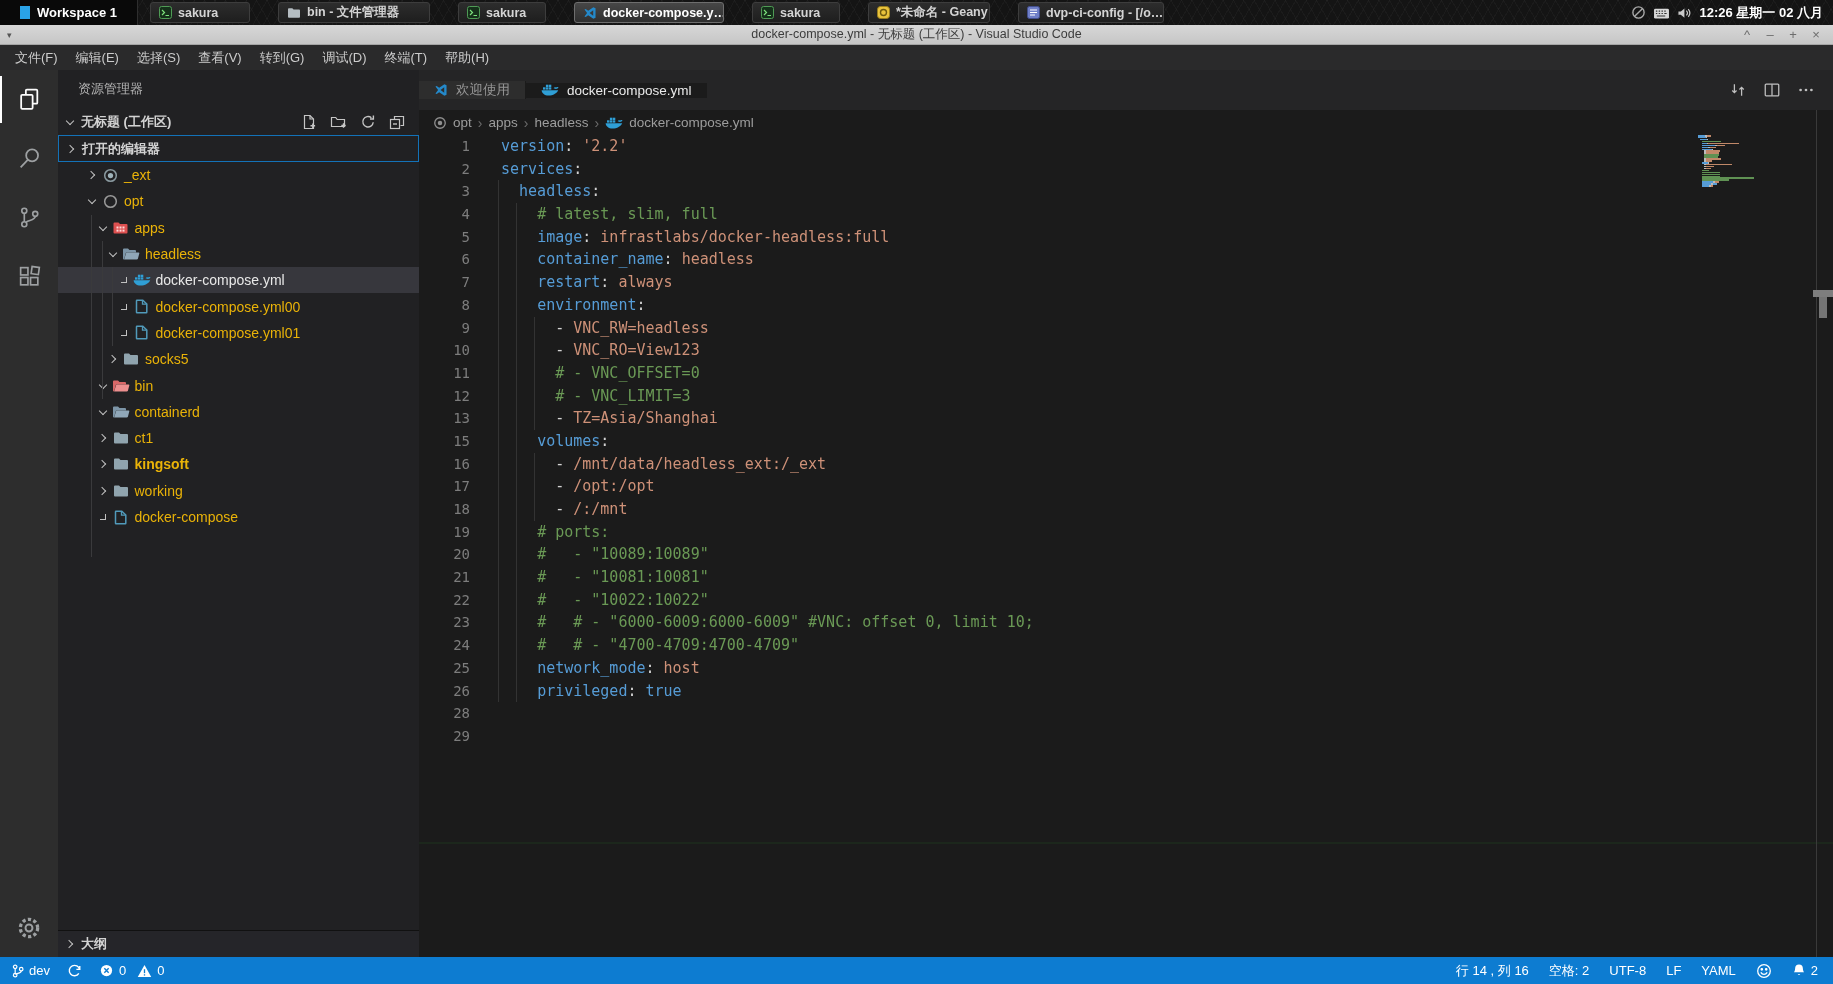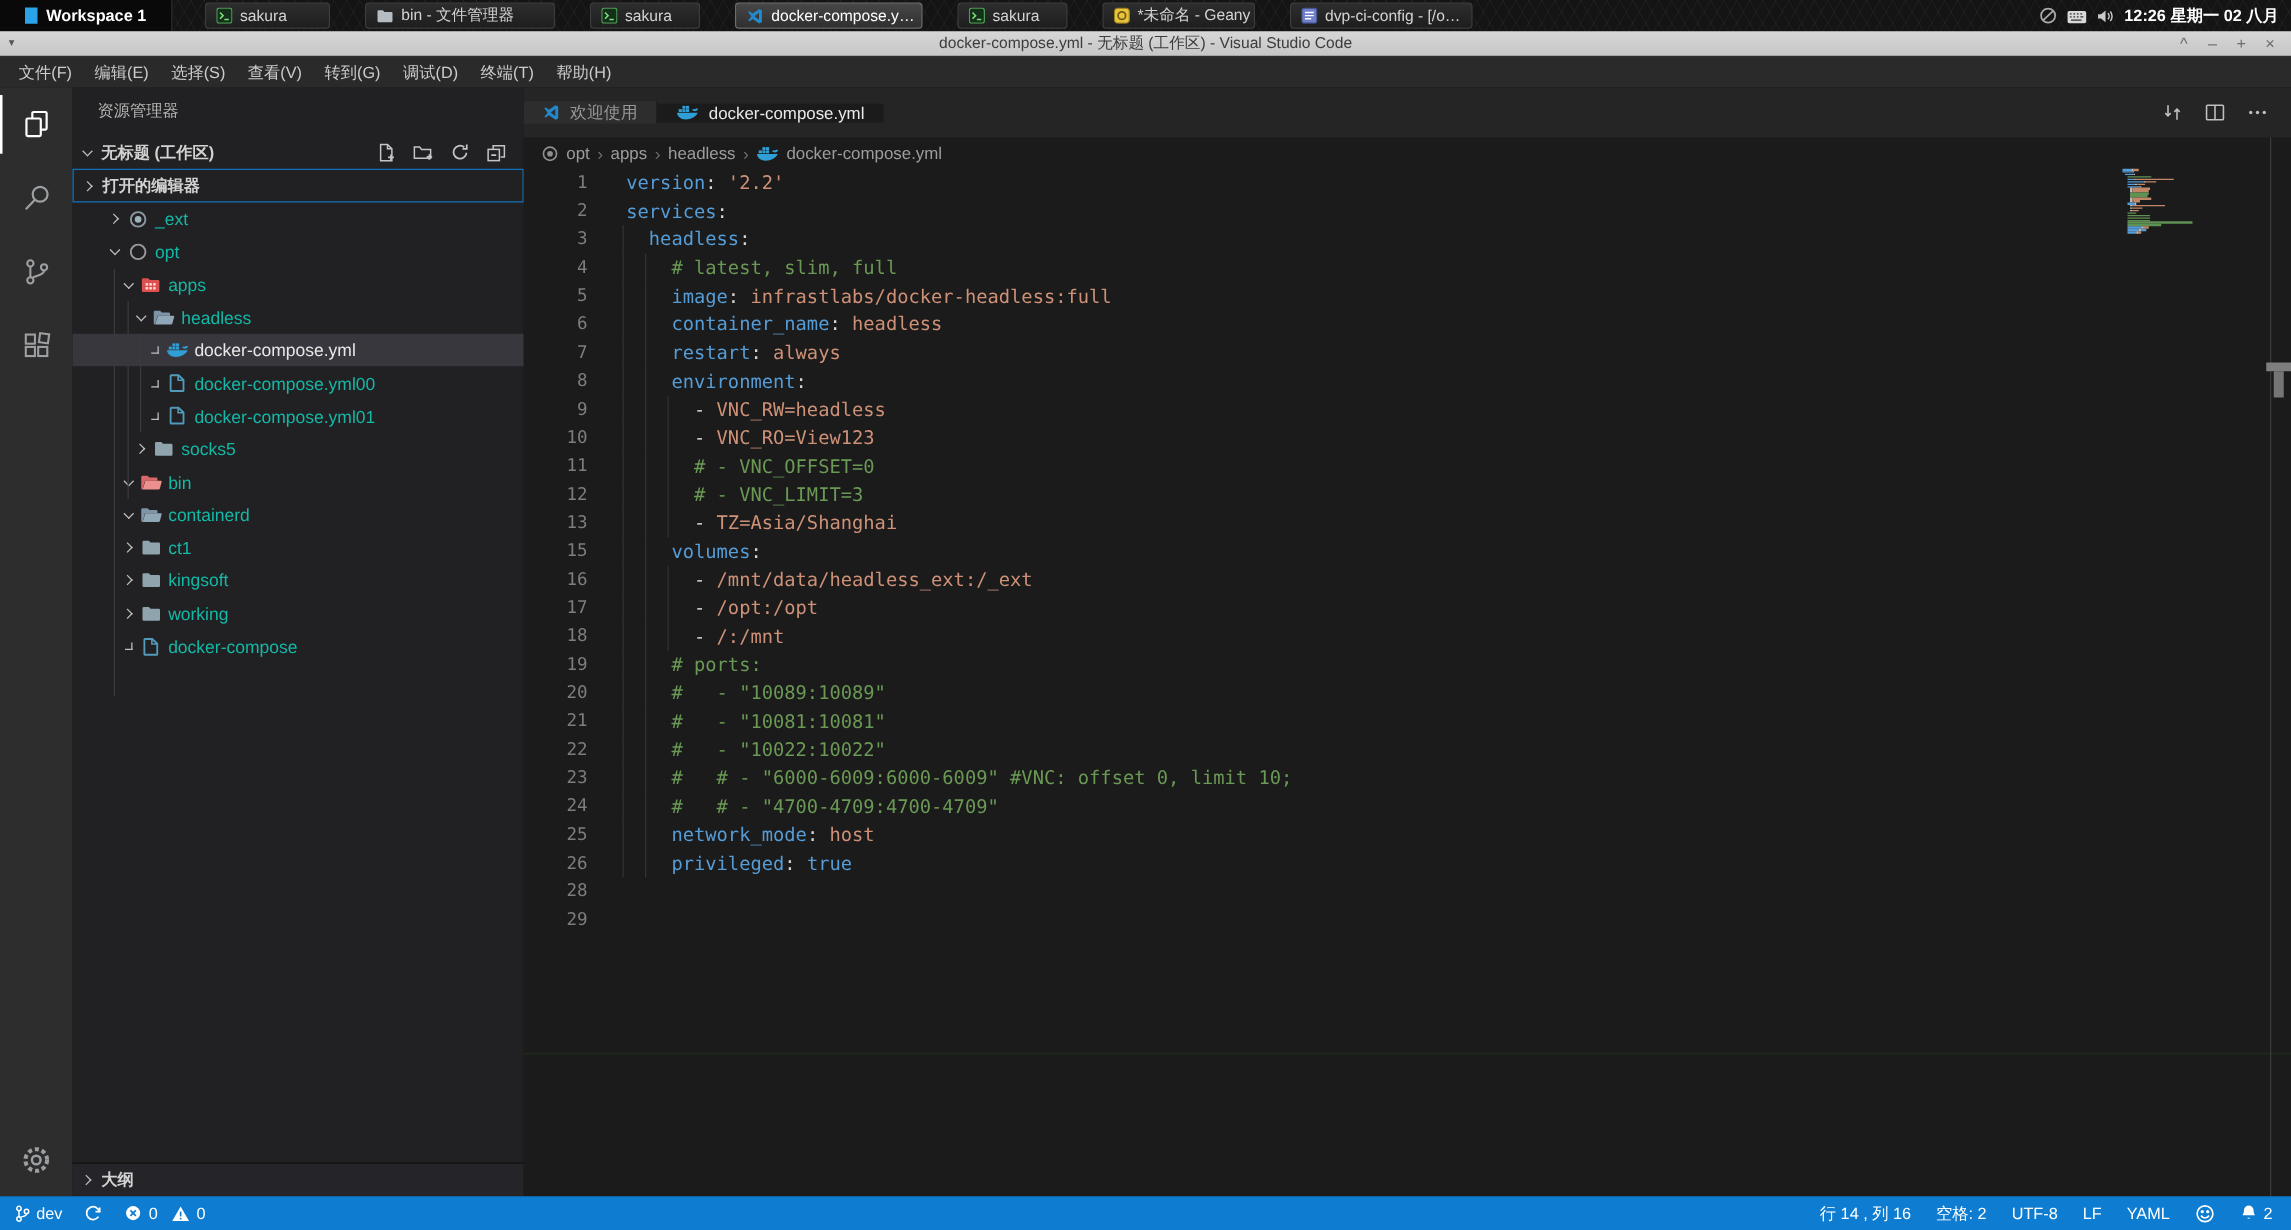--- a/index.html
+++ b/index.html
@@ -48,21 +48,21 @@
   .sec-hdr { height:27px; display:flex; align-items:center; color:#d2d2d2; font-size:13px; font-weight:bold; }
   #sec-open { border:1px solid #1372b8; }
   .chev { width:16px; height:16px; flex:none; display:flex; align-items:center; justify-content:center; }
   .chev::before { content:""; width:5px; height:5px; border-right:1.4px solid #c0c0c0; border-bottom:1.4px solid #c0c0c0; }
   .chev.right::before { transform:rotate(-45deg); margin-left:-2px; }
   .chev.down::before { transform:rotate(45deg); margin-top:-2px; }
   .sec-hdr .chev { margin:0 3px 0 4px; }
   #ws-actions { margin-left:auto; display:flex; gap:13px; padding-right:14px; }
   #ws-actions svg { display:block; }
   #tree { position:relative; }
-  .row { height:26.3px; display:flex; align-items:center; font-size:14px; color:#14b8a6; position:relative; }
+  .row { height:26.3px; display:flex; align-items:center; font-size:14px; color:#eab308; position:relative; }
   .row.selected { background:#37373d; color:#e8e8e8; }
   .row .ic { width:20px; height:18px; flex:none; display:flex; align-items:center; justify-content:center; }
   .row .lbl { margin-left:4px; white-space:nowrap; }
   .tguide { position:absolute; width:1px; background:#3a3a3c; }
   #outline-hdr { position:absolute; bottom:0; left:0; width:361px; height:27px; background:#252529;
     border-top:1px solid #111; }
 
   
   #editor { position:absolute; top:70px; left:419px; width:1414px; height:887px; background:#1b1b1b; }
   #tabbar { height:40px; background:#252526; display:flex; align-items:stretch; }
@@ -101,21 +101,21 @@
   #sb-right { margin-left:auto; display:flex; align-items:center; gap:20px; padding-right:15px; }
 </style>
 </head>
 <body>
 
 <div id="taskbar">
   <div id="ws-btn">
     <div class="sq"></div>
     <span>Workspace 1</span>
   </div>
-  <div id="task-buttons" style="display:flex;align-items:flex-start;gap:28px;margin-left:26px;">
+  <div id="task-buttons" style="display:flex;align-items:flex-start;gap:28px;margin-left:12px;font-weight:bold;">
       <div class="task-btn" style="width: 100px;">
         <span style="display:flex">
           <svg width="13" height="13" viewBox="0 0 13 13">
             <rect x=".5" y=".5" width="12" height="12" rx="2" fill="#15301a" stroke="#4f9b55"></rect>
             <path d="M3 4l2.5 2.5L3 9" stroke="#7ce07c" fill="none" stroke-width="1.2"></path>
             <path d="M6.5 9.5h3.5" stroke="#7ce07c" stroke-width="1.2"></path>
           </svg>
         </span>
         <span>sakura</span>
       </div>
@@ -421,21 +421,21 @@
       </div>
       <div class="row" style="padding-left: 36.5px;">
         <span class="chev right"></span>
         <span class="ic">
           <svg width="16" height="14" viewBox="0 0 16 14">
             <path d="M1 2.5Q1 1.5 2 1.5H6L7.5 3H14Q15 3 15 4V11.5Q15 12.5 14 12.5H2Q1 12.5 1 11.5Z" fill="#90a4ae"></path>
           </svg>
         </span>
         <span class="lbl">ct1</span>
       </div>
-      <div class="row" style="padding-left: 36.5px;">
+      <div class="row" style="padding-left: 36.5px; font-weight: bold;">
         <span class="chev right"></span>
         <span class="ic">
           <svg width="16" height="14" viewBox="0 0 16 14">
             <path d="M1 2.5Q1 1.5 2 1.5H6L7.5 3H14Q15 3 15 4V11.5Q15 12.5 14 12.5H2Q1 12.5 1 11.5Z" fill="#90a4ae"></path>
           </svg>
         </span>
         <span class="lbl">kingsoft</span>
       </div>
       <div class="row" style="padding-left: 36.5px;">
         <span class="chev right"></span>

